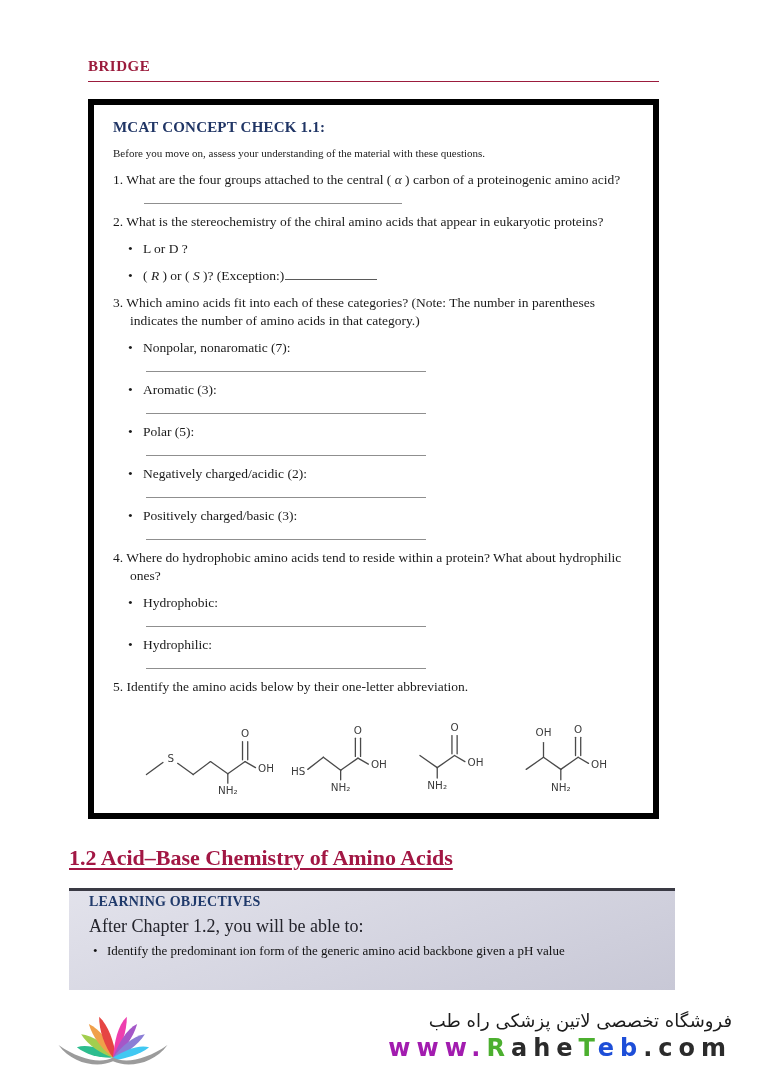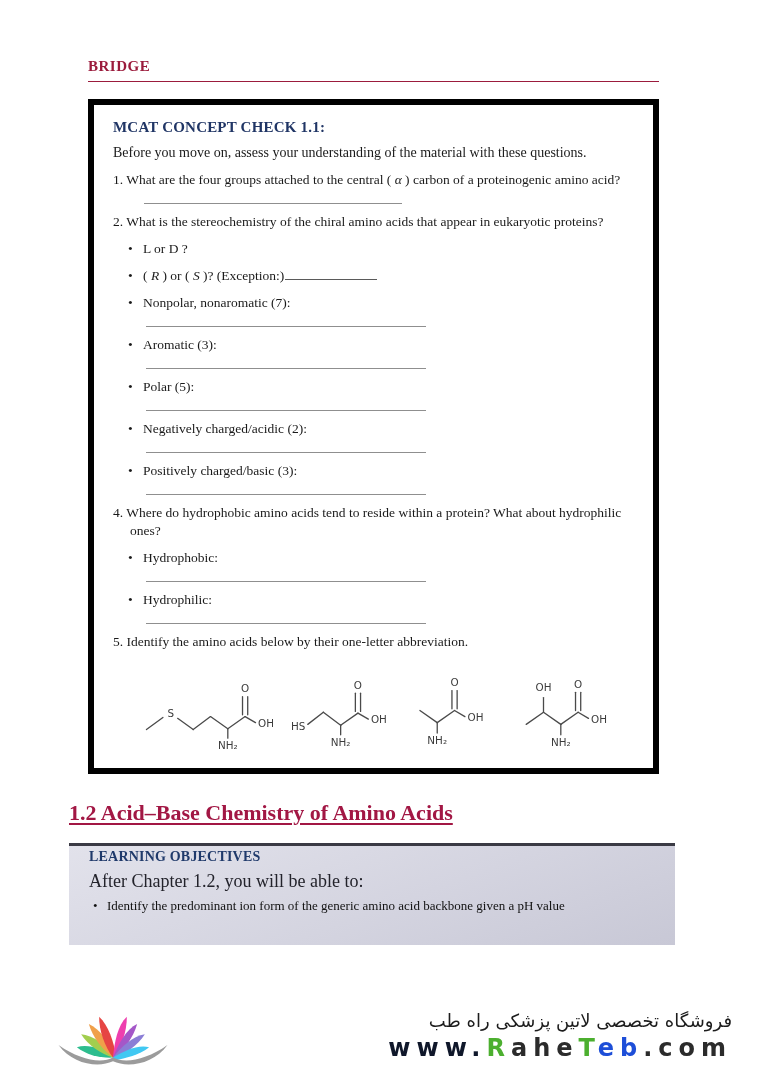--- a/index.html
+++ b/index.html
@@ -25,21 +25,21 @@
   
   .concept-box{
     margin-top:17px;
     border:6px solid #000000;
     padding:14px 18px 12px 19px;
     background:#fff;
   }
   .cc-title{
     margin:0;font-size:15px;font-weight:bold;color:#203565;letter-spacing:.2px;
   }
-  .cc-intro{margin:8px 0 0 0;font-size:14px;line-height:18px;}
+  .cc-intro{margin:8px 0 0 0;font-size:11px;line-height:18px;}
   .question{
     margin-top:9px;font-size:13.5px;line-height:18px;
     padding-left:17px;text-indent:-17px;
   }
   .bullet{display:flex;margin-top:9px;margin-left:15px;font-size:13.5px;line-height:18px;}
   .bullet .dot{width:15px;flex:0 0 15px;}
   .blank-line{
     margin:13px 0 5px 33px;width:280px;height:1px;
     border-bottom:1px solid #8f8f8f;
   }
@@ -109,20 +109,21 @@
           <div class="blank-line q-blank"></div>
           <div class="question">2. What is the stereochemistry of the chiral amino acids that appear in eukaryotic proteins?</div>
           <div class="bullet">
             <span class="dot">•</span>
             <span>L or D ?</span>
           </div>
           <div class="bullet">
             <span class="dot">•</span>
             <span>( <i>R</i> ) or ( <i>S</i> )? (Exception:)<span class="inline-blank"></span></span>
           </div>
+          <div class="question">3. Which amino acids fit into each of these categories? (Note: The number in parentheses indicates the number of amino acids in that category.)</div>
           <div class="bullet">
             <span class="dot">•</span>
             <span>Nonpolar, nonaromatic (7):</span>
           </div>
           <div class="blank-line"></div>
           <div class="bullet">
             <span class="dot">•</span>
             <span>Aromatic (3):</span>
           </div>
           <div class="blank-line"></div>
@@ -239,16 +240,16 @@
         <path transform="rotate(-17)" d="M0 0 C -7 -20, -9 -48, -2 -69 C 8 -52, 9 -23, 5 -2 Z" fill="#e64543"></path>
         <path transform="rotate(17)" d="M0 0 C -5 -23, -8 -52, 2 -69 C 9 -48, 7 -20, 5 -2 Z" fill="#ee3fae"></path>
         <path transform="rotate(34)" d="M0 0 C -5 -22, -8 -50, 2 -66 C 9 -46, 7 -19, 5 -2 Z" fill="#a457c8"></path>
         <path transform="rotate(52)" d="M0 0 C -5 -21, -8 -47, 2 -63 C 9 -44, 7 -18, 5 -2 Z" fill="#8b7ed6"></path>
         <path transform="rotate(72)" d="M0 0 C -5 -20, -8 -45, 2 -60 C 9 -42, 7 -18, 5 -2 Z" fill="#41c8f2"></path>
       </g>
       <path d="M18 72 C 52 96, 86 102, 105 92 C 124 102, 158 96, 192 72 C 170 103, 128 109, 105 98 C 82 109, 40 103, 18 72 Z" fill="#9b9b9b"></path>
     </svg>
     <div class="footer-text">
       <div class="footer-persian" dir="rtl">فروشگاه تخصصی لاتین پزشکی  راه طب</div>
-      <div class="footer-url" id="footer-url"><span style="color: #0f172a; margin-top: 24px;">www.</span><span style="color: rgb(76, 175, 47);">R</span><span style="color: rgb(43, 43, 43);">ahe</span><span style="color: rgb(76, 175, 47);">T</span><span style="color: #1d4ed8;">eb</span><span style="color: rgb(43, 43, 43);">.com</span></div>
+      <div class="footer-url" id="footer-url"><span style="color: #a21caf; margin-top: 24px;">www.</span><span style="color: rgb(76, 175, 47);">R</span><span style="color: rgb(43, 43, 43);">ahe</span><span style="color: rgb(76, 175, 47);">T</span><span style="color: #1d4ed8;">eb</span><span style="color: rgb(43, 43, 43);">.com</span></div>
     </div>
   </div>
 </div>
 
 </body></html>

